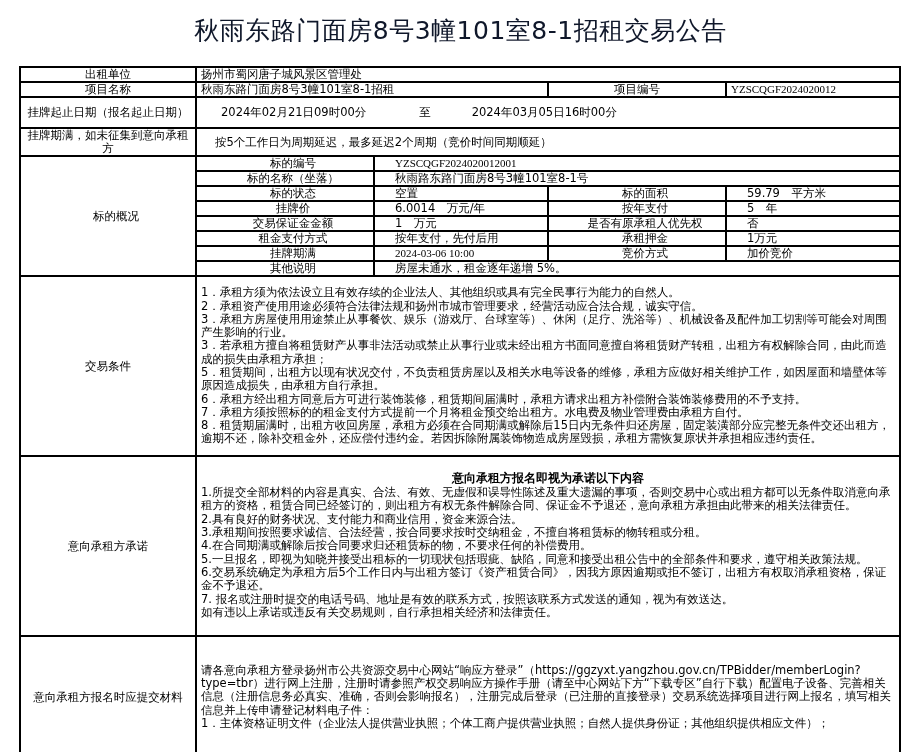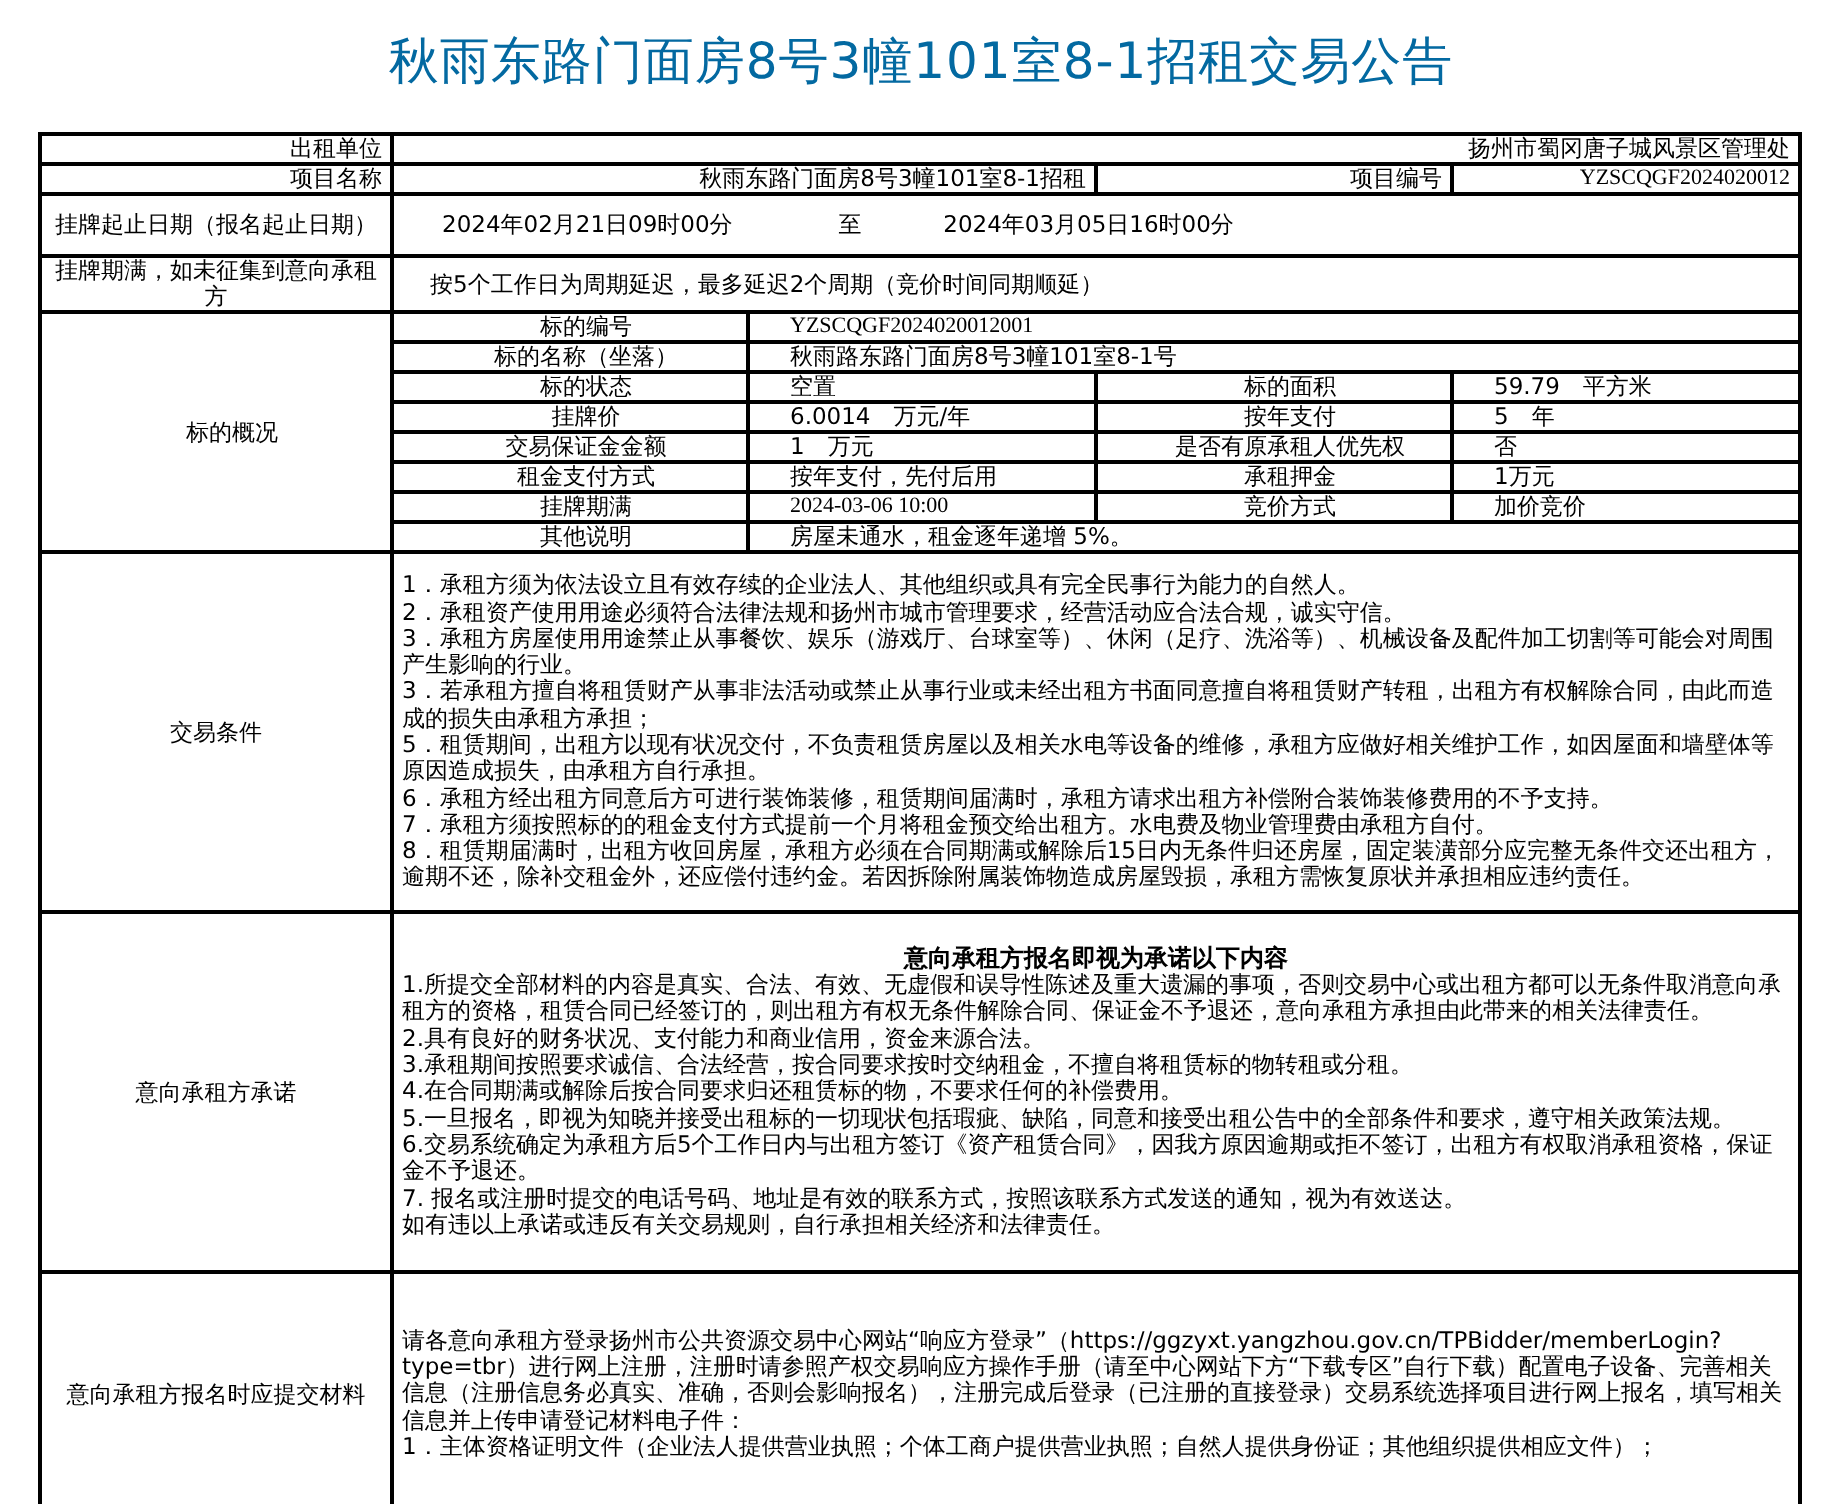--- a/index.html
+++ b/index.html
@@ -1,26 +1,26 @@
 <!DOCTYPE html>
 <html><head>
 <meta charset="utf-8">
 <style>
   html, body { margin: 0; padding: 0; background: #ffffff; }
   body { width: 921px; height: 752px; overflow: hidden; position: relative; font-family: "DejaVu Sans", "Liberation Sans", sans-serif; color: #000; }
-  .title { position: absolute; left: 0; top: 14px; width: 921px; text-align: center; font-size: 25px; letter-spacing: 0.5px; color: #0369a1; font-family: "DejaVu Sans", sans-serif; }
+  .title { position: absolute; left: 0; top: 14px; width: 921px; text-align: center; font-size: 25px; letter-spacing: 0.5px; color: #0f172a; font-family: "DejaVu Sans", sans-serif; }
   table.main { position: absolute; left: 19px; top: 66px; width: 880px; border-collapse: collapse; table-layout: fixed; font-size: 11.5px; line-height: 13px; }
   table.main td { border: 2px solid #000; padding: 0 4px; vertical-align: middle; overflow: hidden; }
   .c { text-align: center; }
   .l { text-align: left; }
   .mono { font-family: Liberation Serif, serif; font-size: 11px; }
   .para { margin: 0; white-space: normal; }
-  .bold-head { text-align: center; font-weight: bold; font-family: Liberation Serif, serif; font-size: 12px; }
+  .bold-head { text-align: center; font-weight: bold; font-family: Liberation Mono, monospace; font-size: 12px; }
   .txt-block { padding: 2px 4px; line-height: 13.3px; vertical-align: top; border-radius: 15px; }
-  tr.h14 td { height: 11px; text-align: right; }
+  tr.h14 td { height: 11px; }
   tr.h16 td { height: 12px; padding-left: 20px; }
 </style>
 </head>
 <body>
 
 <div class="title">秋雨东路门面房8号3幢101室8-1招租交易公告</div>
 
 <table class="main">
   <colgroup>
     <col style="width:176px">

